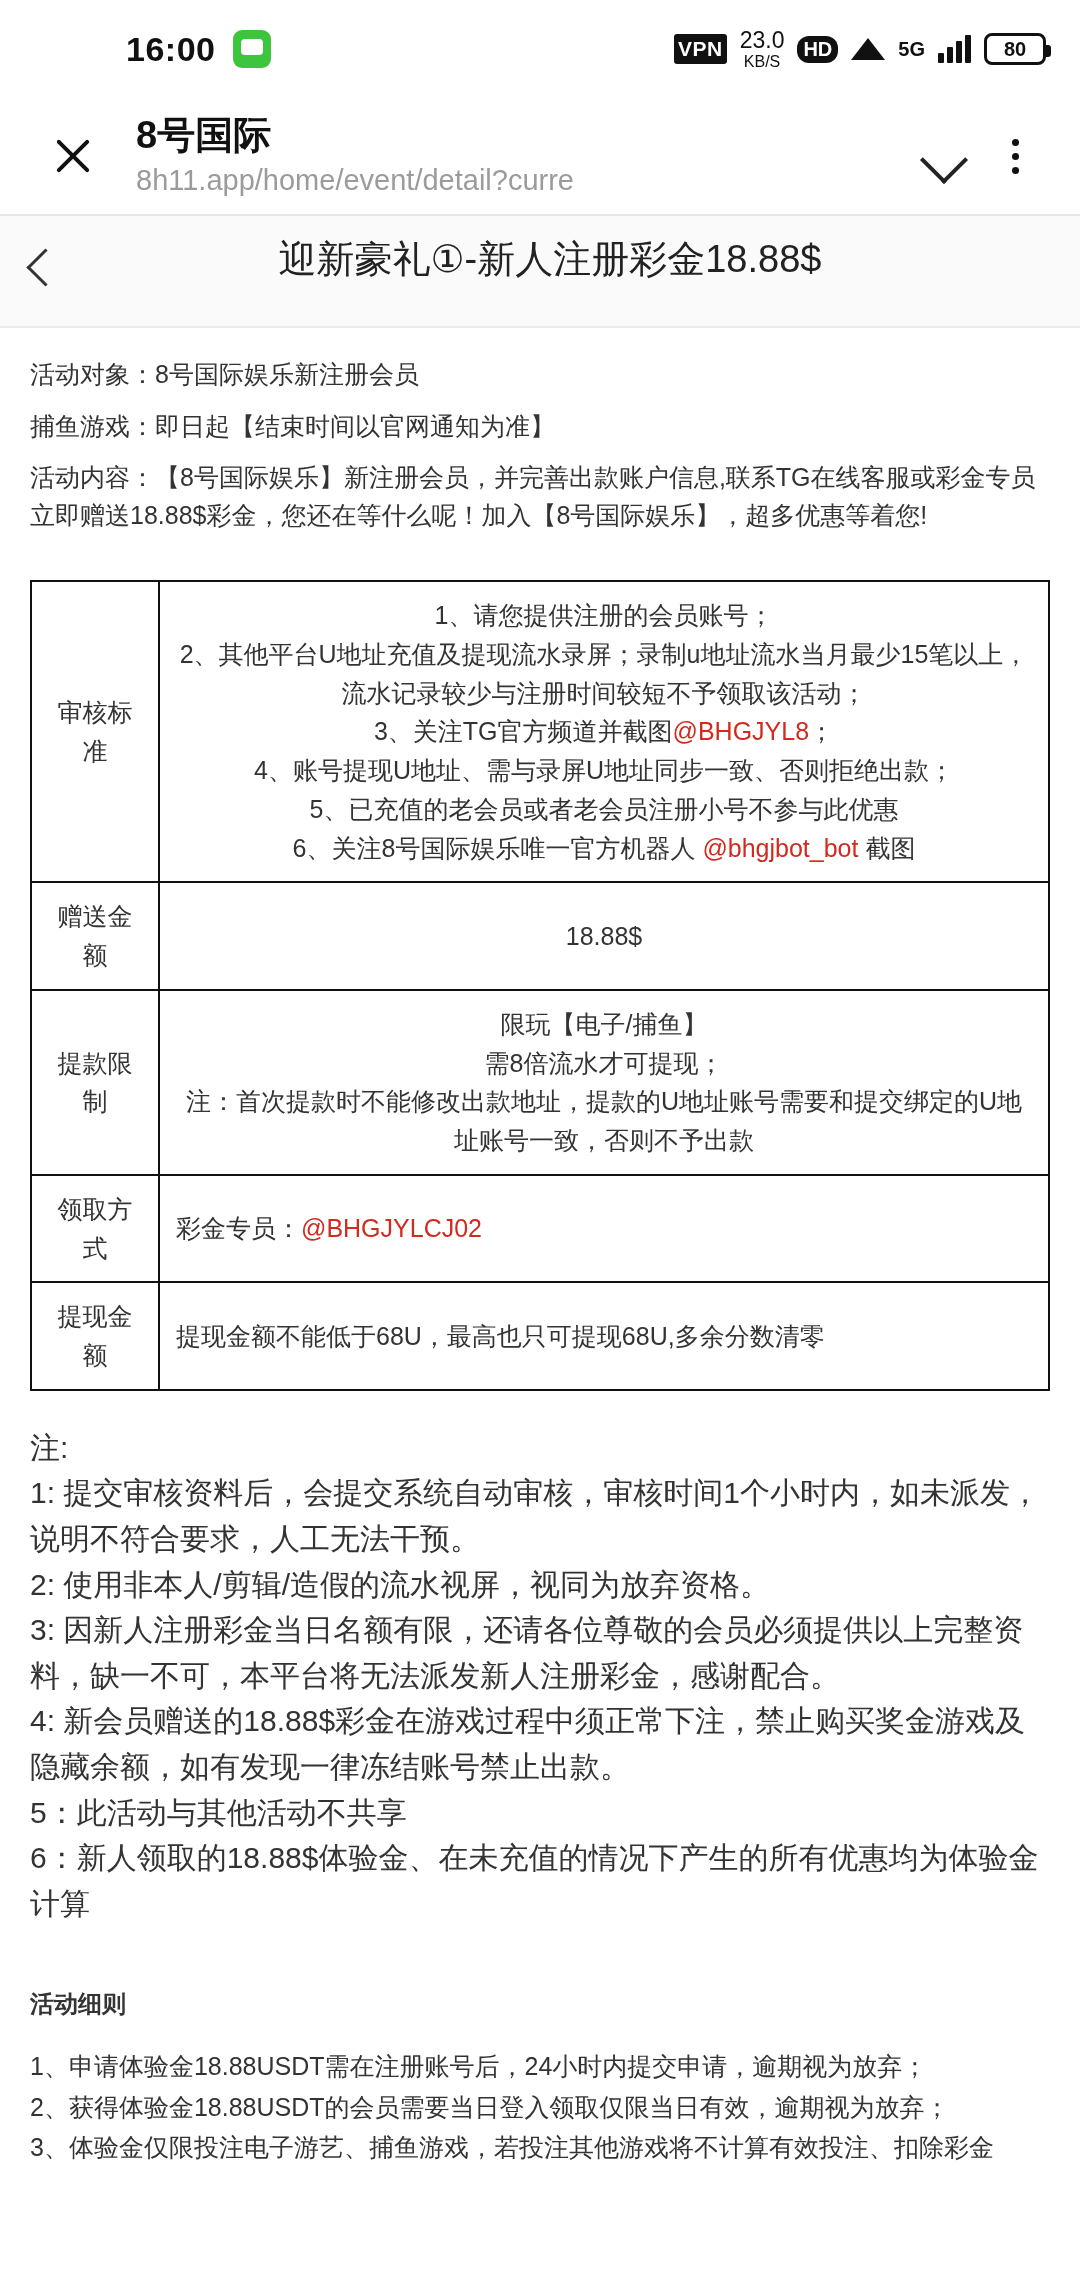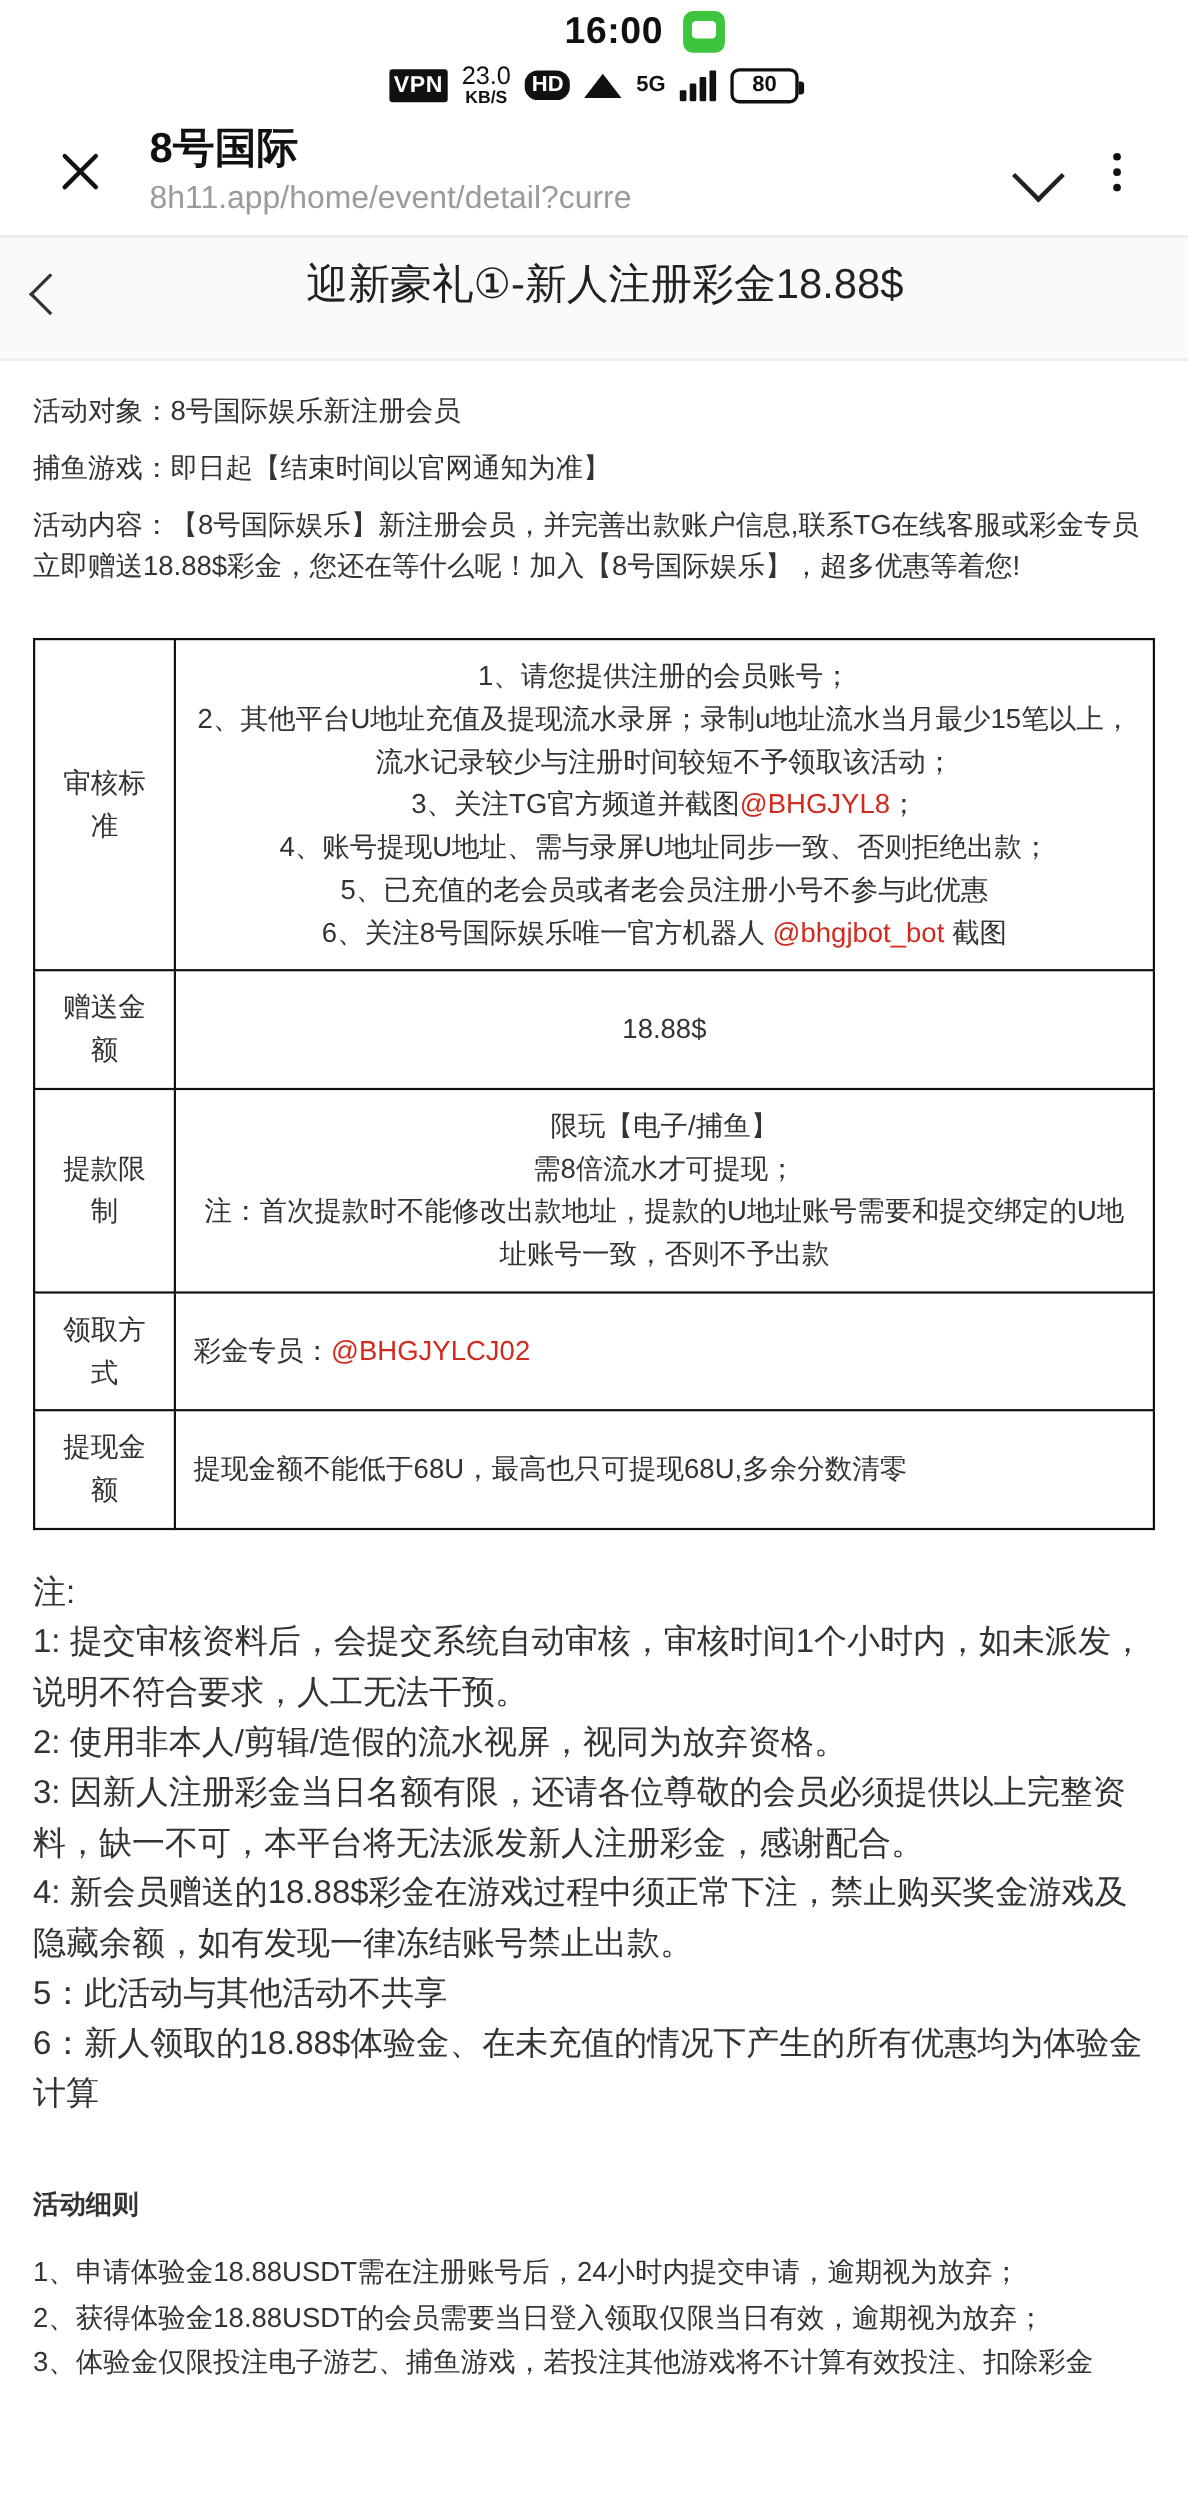--- a/index.html
+++ b/index.html
@@ -13,40 +13,39 @@
     overflow: hidden;
   }
 
   
   .statusbar {
     height: 98px;
     display: flex;
     align-items: center;
     padding: 0 34px;
     background: #ffffff;
-    flex-direction: column;
   }
   .sb-left { display: flex; align-items: center; gap: 18px; flex: 1; padding-left: 92px; }
   .sb-time { font-size: 34px; font-weight: 600; color: #111; letter-spacing: 0.5px; }
   .sb-appicon {
     width: 38px; height: 38px; border-radius: 9px;
     background: #3ec53e; position: relative;
   }
   .sb-appicon::after {
     content: ""; position: absolute; left: 8px; top: 9px;
     width: 22px; height: 16px; border-radius: 4px; background: #ffffff;
   }
   .sb-right { display: flex; align-items: center; gap: 13px; }
   .vpn-badge {
     background: #111; color: #fff; font-size: 21px; font-weight: 700;
     padding: 3px 4px; border-radius: 3px; letter-spacing: 0.5px;
   }
   .net-speed { display: flex; flex-direction: column; align-items: center; line-height: 1; }
   .net-speed .v { font-size: 23px; font-weight: 400; color: #111; }
-  .net-speed .u { font-size: 16px; font-weight: 700; color: #111; margin-top: 2px; }
+  .net-speed .u { font-size: 16px; font-weight: 400; color: #111; margin-top: 2px; }
   .hd-badge {
     background: #111; color: #fff; font-size: 20px; font-weight: 700;
     padding: 2px 6px; border-radius: 12px;
   }
   .wifi-ico { width: 34px; height: 26px; position: relative; }
   .wifi-ico::before {
     content: ""; position: absolute; left: 0; top: 2px;
     width: 0; height: 0;
     border-left: 17px solid transparent; border-right: 17px solid transparent;
     border-bottom: 22px solid #111;

